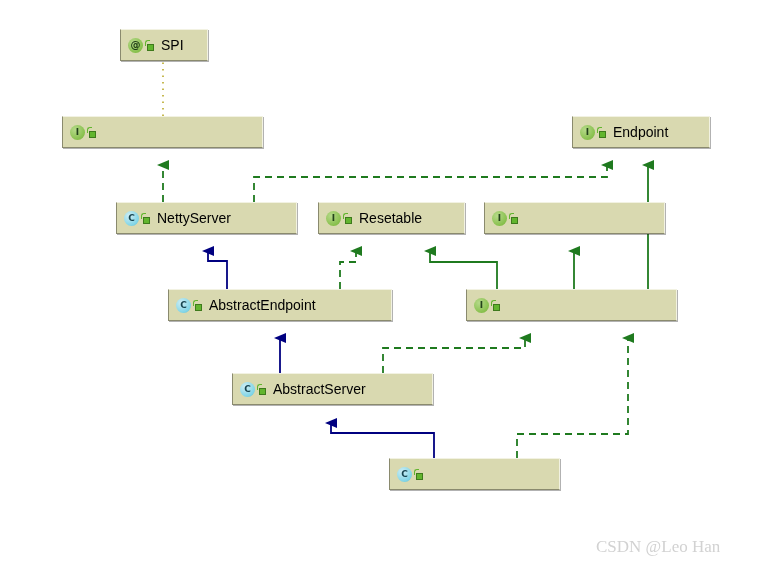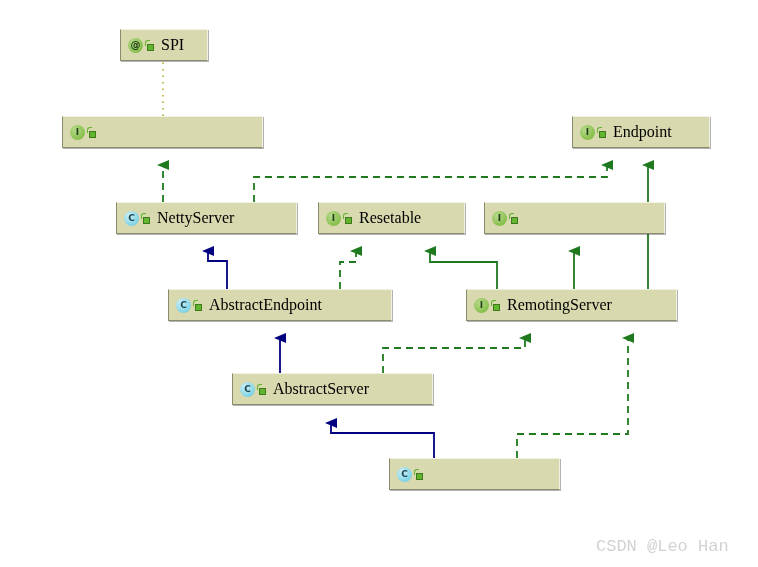--- a/index.html
+++ b/index.html
@@ -96,28 +96,28 @@
     top: 0px;
     width: 5px;
     height: 6px;
     border: 1.5px solid #62b52e;
     border-right: none;
     border-bottom: none;
     border-top-left-radius: 3px;
     box-sizing: border-box;
   }
   .node-label {
-    font-family: Liberation Serif, serif;
-    font-size: 16px;
+    font-family: Liberation Sans, sans-serif;
+    font-size: 14px;
     color: #000000;
     letter-spacing: 0px;
   }
   .watermark {
     position: absolute;
-    font-family: Liberation Mono, monospace;
+    font-family: Liberation Serif, serif;
     font-size: 17px;
     color: #d2d2d2;
     white-space: nowrap;
   }
 </style>
 </head>
 <body>
 
 <div id="canvas">
 
@@ -220,21 +220,20 @@
       <span class="lock"></span>
     </span>
     <span class="node-label">AbstractEndpoint</span>
   </div>
 
   <div class="node" style="left:466px; top:289px; width:211px;">
     <span class="node-icons">
       <span class="badge badge-interface">I</span>
       <span class="lock"></span>
     </span>
-    <span class="node-label">RemotingServer</span>
   </div>
 
   <div class="node" style="left:232px; top:373px; width:201px;">
     <span class="node-icons">
       <span class="badge badge-class">C</span>
       <span class="lock"></span>
     </span>
     <span class="node-label">AbstractServer</span>
   </div>
 

